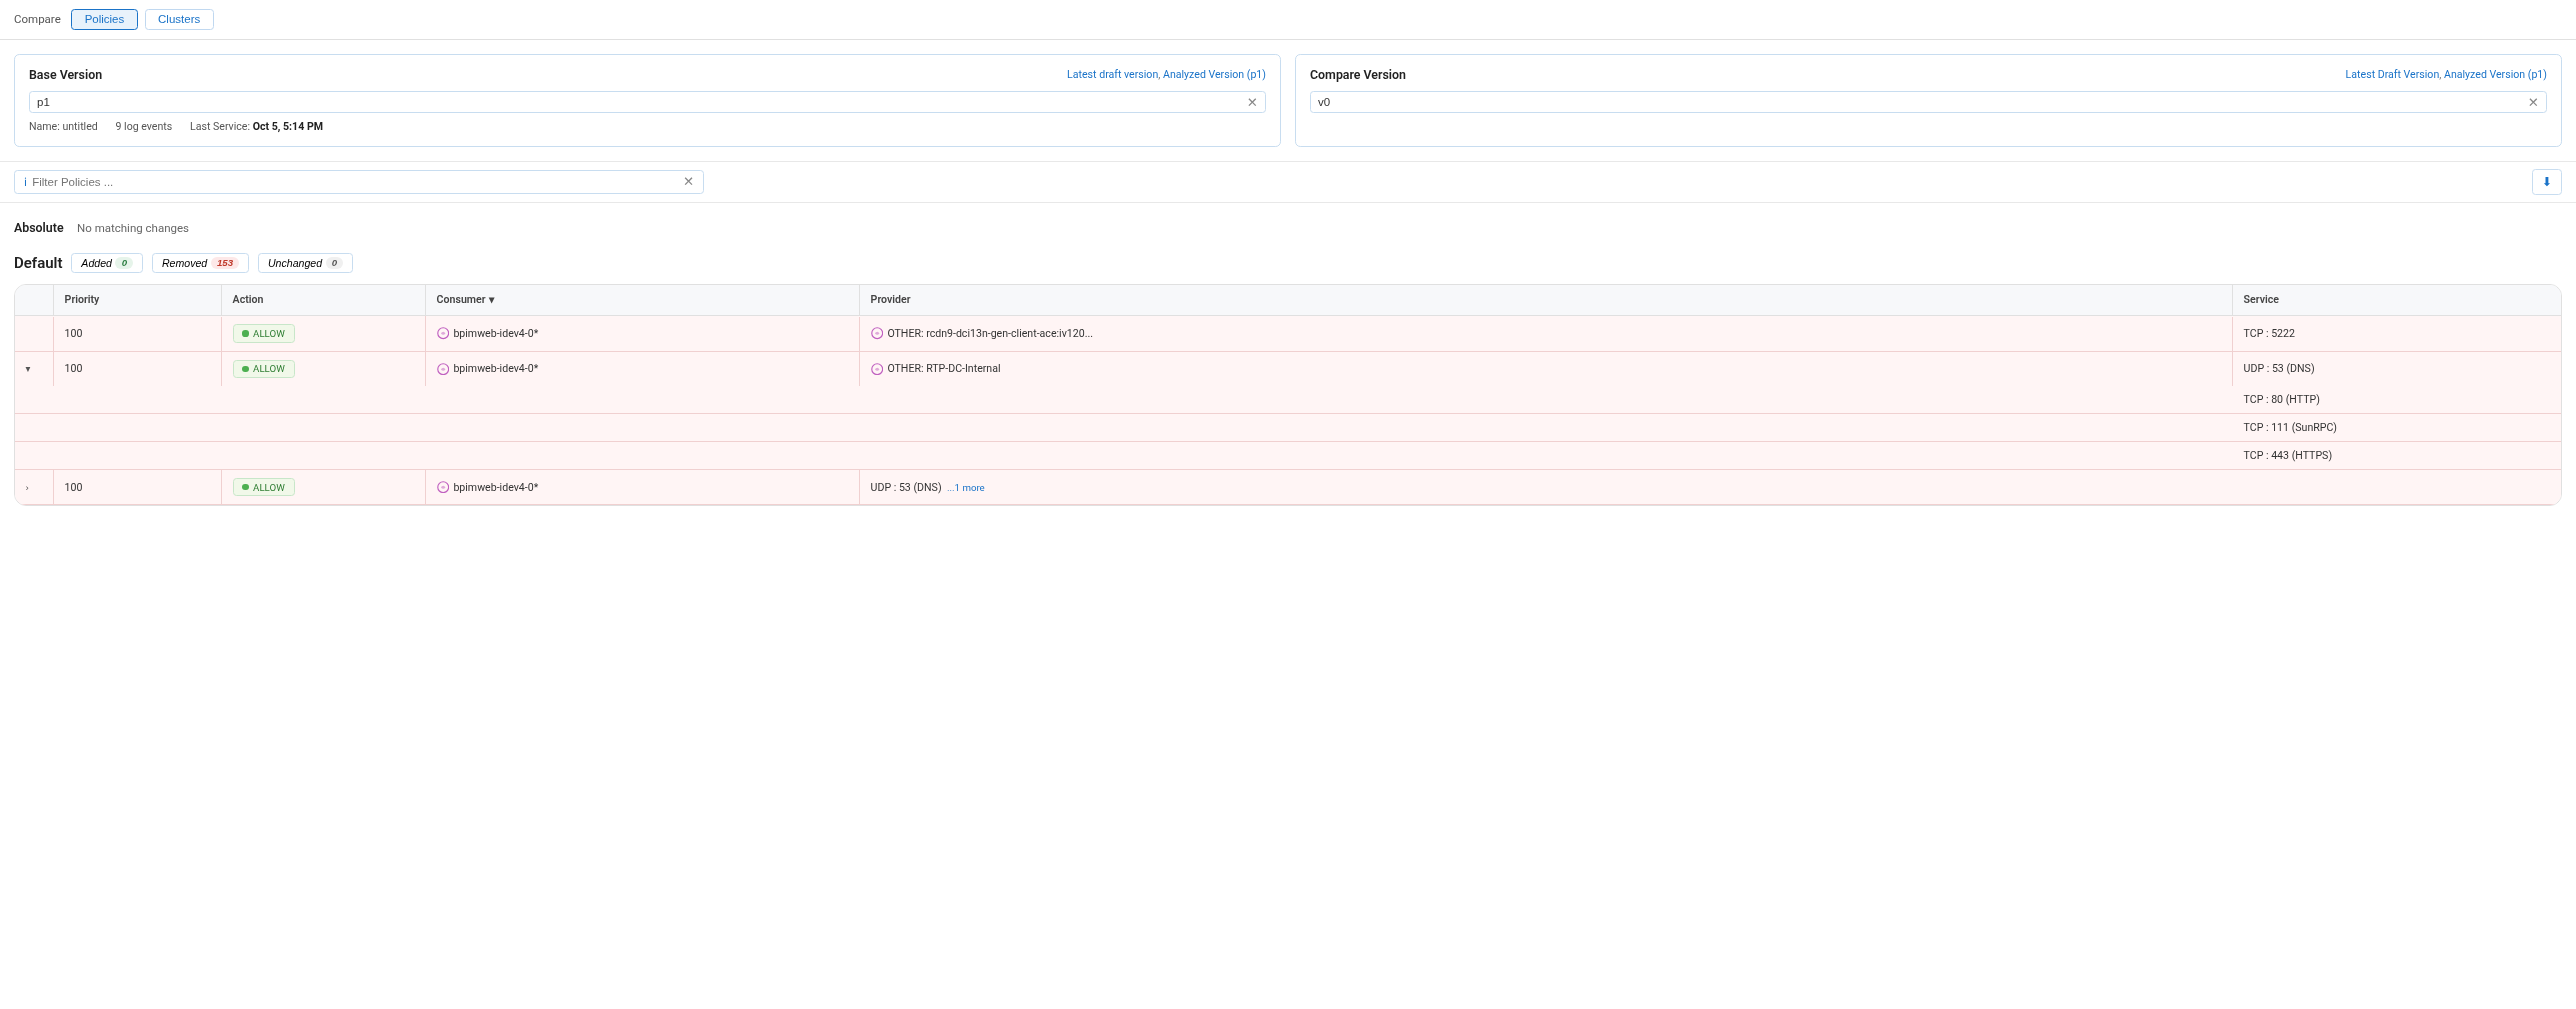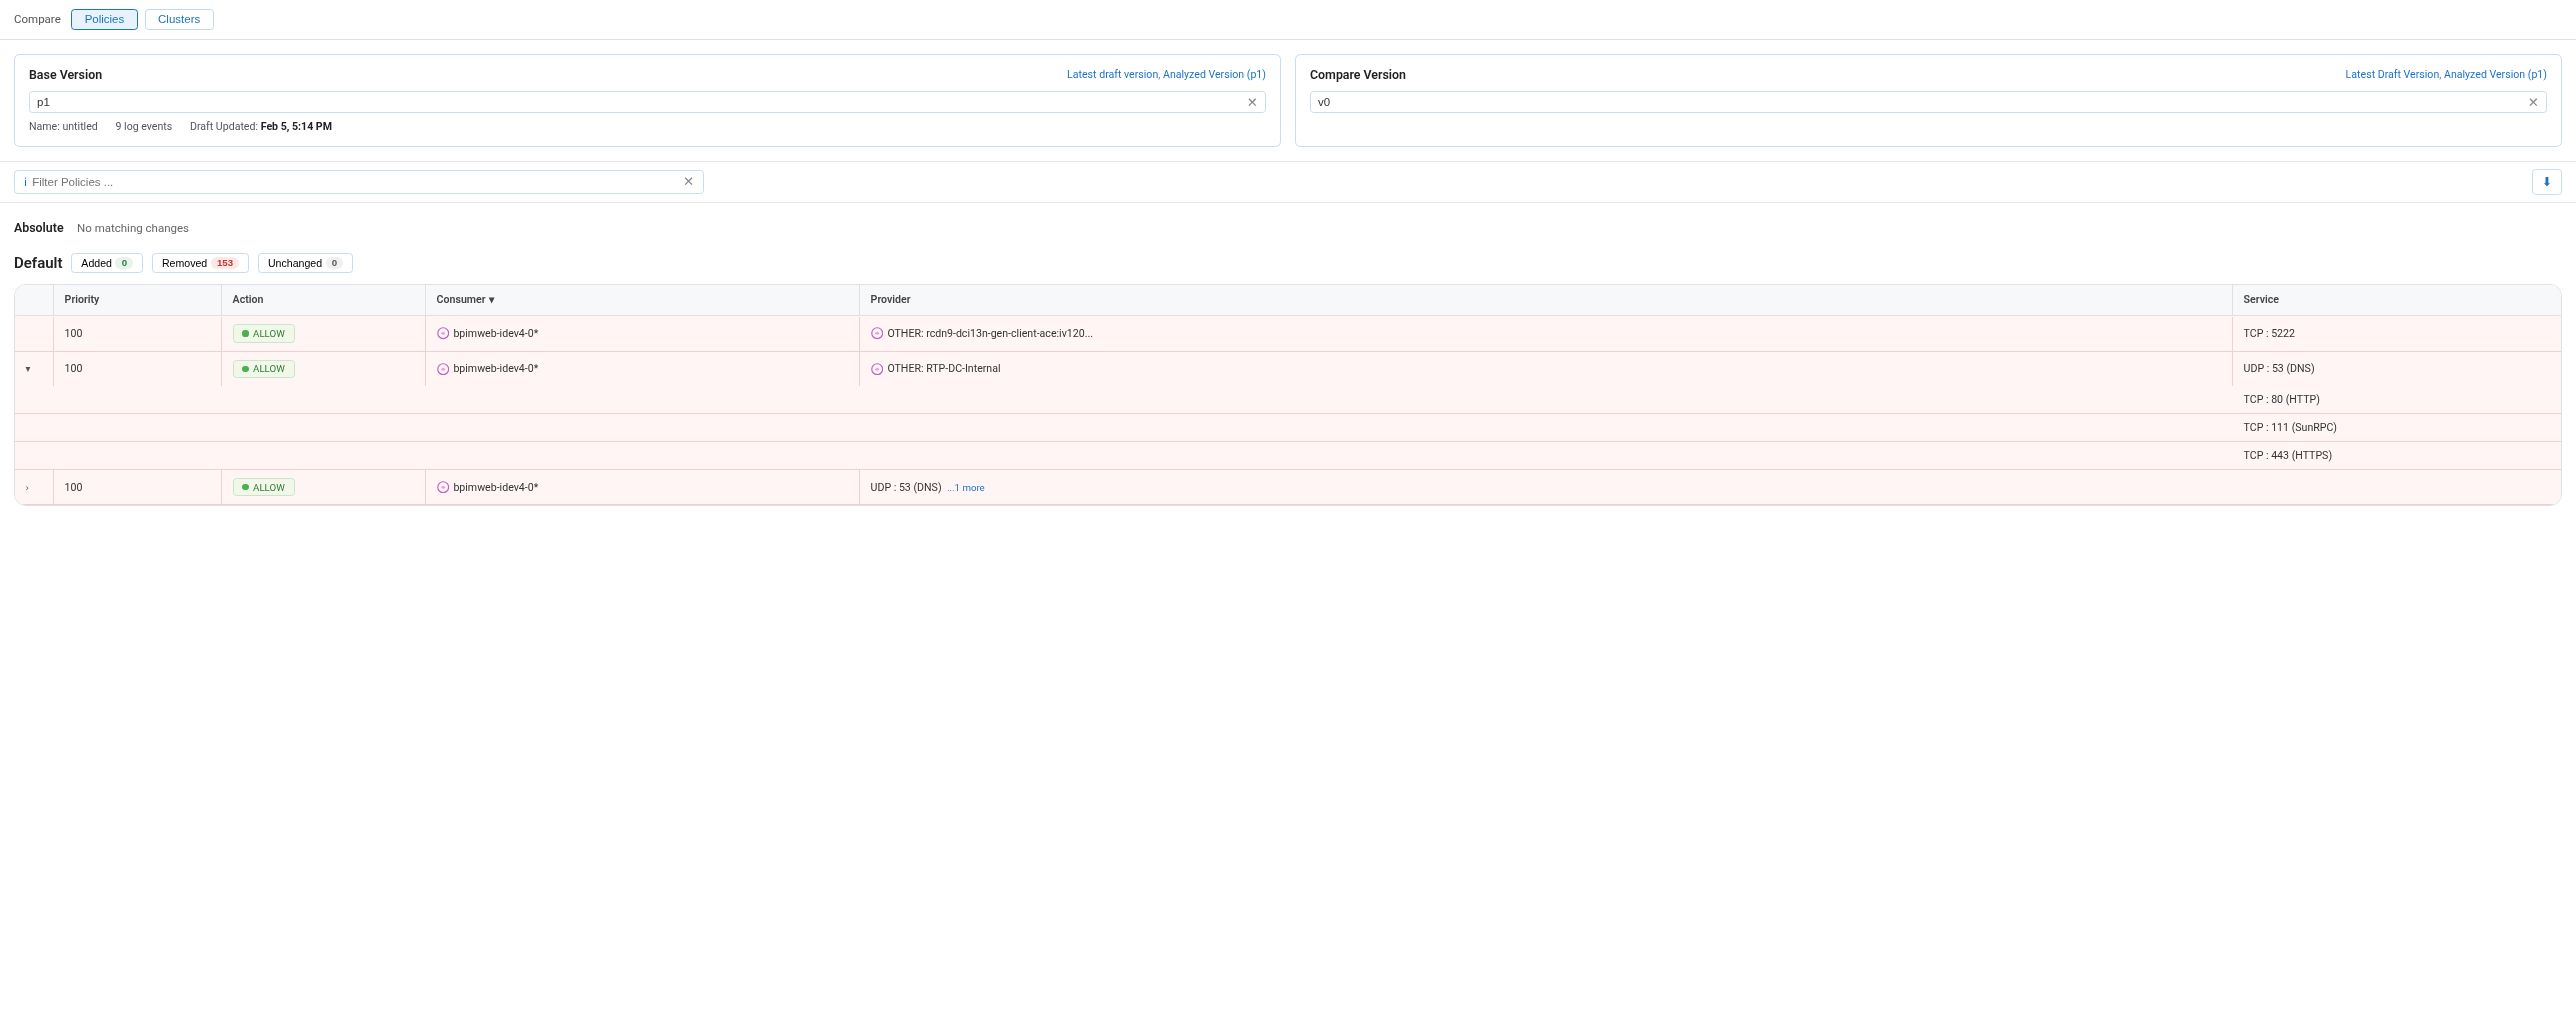--- a/index.html
+++ b/index.html
@@ -30,21 +30,21 @@
     .filter-clear { background: none; border: none; cursor: pointer; color: #888; font-size: 13.3px; }
     .download-btn { margin-left: auto; border: 0.9px solid #c8ddf0; border-radius: 3.5px; padding: 4.4px 8.9px; background: #fff; cursor: pointer; color: #1a73c8; font-size: 12.4px; }
 
     .section { padding: 14px 14px 0; }
     .section-title { font-size: 12.4px; font-weight: 600; color: #222; }
     .no-changes { font-size: 11.5px; color: #666; margin-left: 10.6px; }
 
     .default-section { padding: 10.6px 14px 0; }
     .default-header { display: flex; align-items: center; gap: 8.9px; margin-bottom: 10.6px; }
     .default-label { font-size: 15px; font-weight: 600; color: #222; }
-    .badge-btn { display: flex; align-items: center; gap: 3.5px; border: 0.9px solid #c8ddf0; border-radius: 3.5px; padding: 2.7px 8.9px; font-size: 10.6px; cursor: pointer; background: #fff; }
+    .badge-btn { display: flex; align-items: center; gap: 3.5px; border: 0.9px solid #c8ddf0; border-radius: 3.5px; padding: 2.7px 8.9px; font-size: 10.6px; cursor: pointer; background: #fff; font-style: italic; }
     .badge-btn .badge { border-radius: 8.9px; padding: 0.9px 6.2px; font-size: 9.7px; font-weight: 600; }
     .badge-added { background: #e6f4ea; color: #2a7d40; }
     .badge-removed { background: #fde8e8; color: #c0392b; }
     .badge-unchanged { background: #f0f0f0; color: #555; }
 
     .table-container { border: 0.9px solid #e0e0e0; border-radius: 12px; overflow: hidden; margin: 0 0 0 0; }
     .table-header { display: grid; grid-template-columns: 39px 168px 204px 434px 1fr 328px; background: #f7f8fa; border-bottom: 0.9px solid #e0e0e0; }
     .th { padding: 8.9px 10.6px; font-size: 10.6px; font-weight: 600; color: #444; border-right: 0.9px solid #e0e0e0; display: flex; align-items: center; gap: 3.5px; }
     .th:last-child { border-right: none; }
 
@@ -90,22 +90,22 @@
       </span>
     </div>
     <div class="version-input-row">
       <input class="version-input" type="text" value="p1" style="">
       <button class="clear-btn">✕</button>
     </div>
     <div class="version-meta">
       <span>Name: untitled</span>
       <span>9 log events</span>
       <span>
-        <span>Draft Updated:</span>
-        <strong>Feb 5, 5:14 PM</strong>
+        <span>Last Service:</span>
+        <strong>Oct 5, 5:14 PM</strong>
       </span>
     </div>
   </div>
 
   <div class="version-panel">
     <div class="version-panel-header">
       <span class="version-title">Compare Version</span>
       <span class="version-links">
         <a>Latest Draft Version</a>,
         <a>Analyzed Version (p1)</a>

